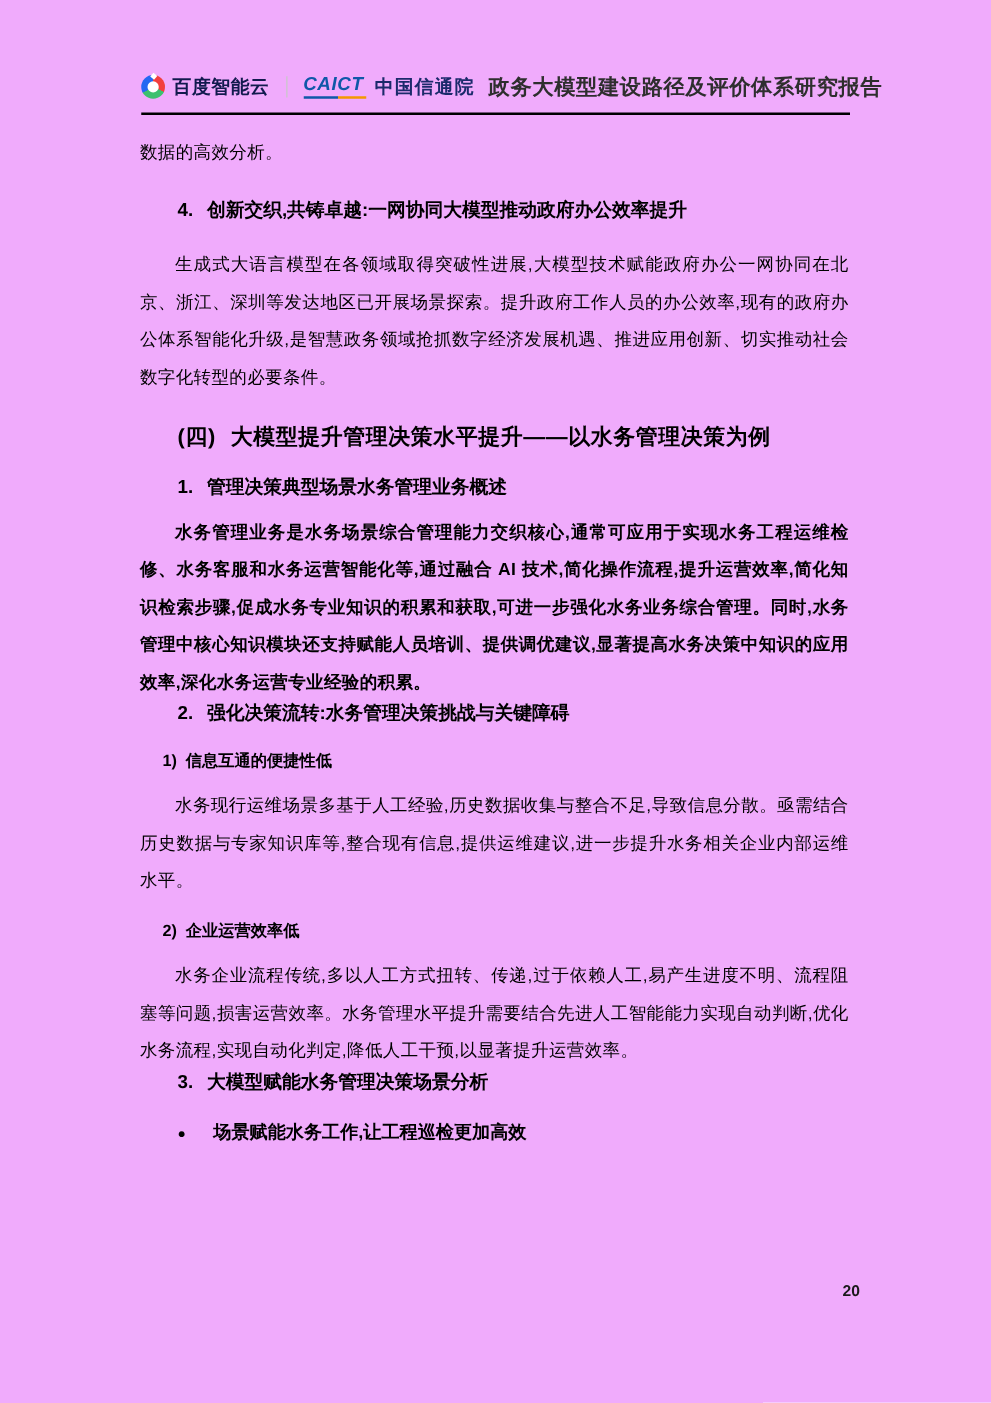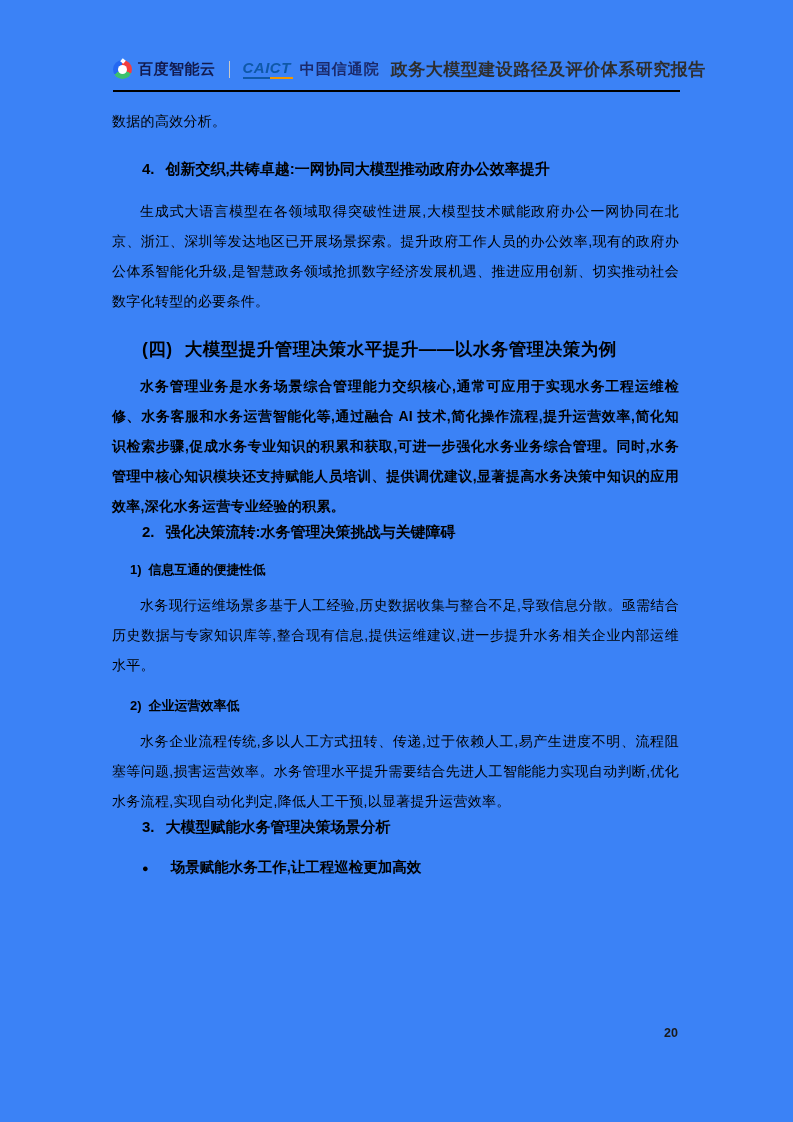--- a/index.html
+++ b/index.html
@@ -7,21 +7,21 @@
   body {
     width: 793px; height: 1122px;
     font-family: "Liberation Sans", "DejaVu Sans", sans-serif;
     color: #000;
     position: relative;
     overflow: hidden;
   }
   .page {
     position: absolute; inset: 0;
     width: 793px; height: 1122px;
-    background: #3b82f6;
+    background: #f0abfc;
   }
 
   
   .header {
     position: absolute;
     left: 113px; top: 54px;
     width: 567px; height: 38px;
     display: flex; align-items: center; justify-content: space-between;
     border-bottom: 2px solid #000;
     padding-bottom: 6px;
@@ -109,21 +109,21 @@
   .mt-chal-h     { }
   .mt-chal1-h    { margin-top: 16px; }
   .mt-chal1-p    { margin-top: 9px; }
   .mt-chal2-h    { margin-top: 15px; }
   .mt-chal2-p    { margin-top: 9px; }
   .mt-scen-h     { }
   .mt-bullet     { margin-top: 18px; }
 
   
   .page-num {
-    position: absolute; top: 1026px; right: 115px;
+    position: absolute; top: 1026px; right: 105px;
     font-size: 12.5px; font-weight: bold; color: #1a1a1a;
   }
 </style>
 </head>
 <body>
 
 <div class="page">
 
   <div class="header">
     <div class="logo-group">
@@ -147,20 +147,23 @@
     <div class="h-num mt-office-h">
       <span class="num">4.</span><span>创新交织,共铸卓越:一网协同大模型推动政府办公效率提升</span>
     </div>
 
     <p class="para mt-office-p">生成式大语言模型在各领域取得突破性进展,大模型技术赋能政府办公一网协同在北京、浙江、深圳等发达地区已开展场景探索。提升政府工作人员的办公效率,现有的政府办公体系智能化升级,是智慧政务领域抢抓数字经济发展机遇、推进应用创新、切实推动社会数字化转型的必要条件。</p>
 
     <div class="h-section mt-section-h">
       <span class="num">(四)</span><span>大模型提升管理决策水平提升——以水务管理决策为例</span>
     </div>
 
+    <div class="h-num mt-overview-h">
+      <span class="num">1.</span><span>管理决策典型场景水务管理业务概述</span>
+    </div>
 
     <p class="para mt-overview-p">水务管理业务是水务场景综合管理能力交织核心,通常可应用于实现水务工程运维检修、水务客服和水务运营智能化等,通过融合 AI 技术,简化操作流程,提升运营效率,简化知识检索步骤,促成水务专业知识的积累和获取,可进一步强化水务业务综合管理。同时,水务管理中核心知识模块还支持赋能人员培训、提供调优建议,显著提高水务决策中知识的应用效率,深化水务运营专业经验的积累。</p>
 
     <div class="h-num mt-chal-h">
       <span class="num">2.</span><span>强化决策流转:水务管理决策挑战与关键障碍</span>
     </div>
 
     <div class="h-sub mt-chal1-h">
       <span class="num">1)</span><span>信息互通的便捷性低</span>
     </div>

